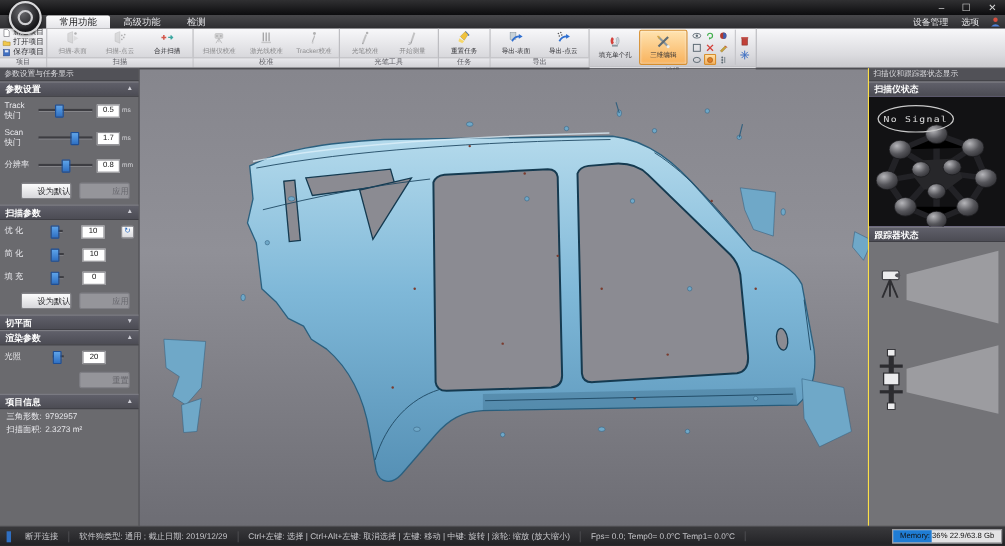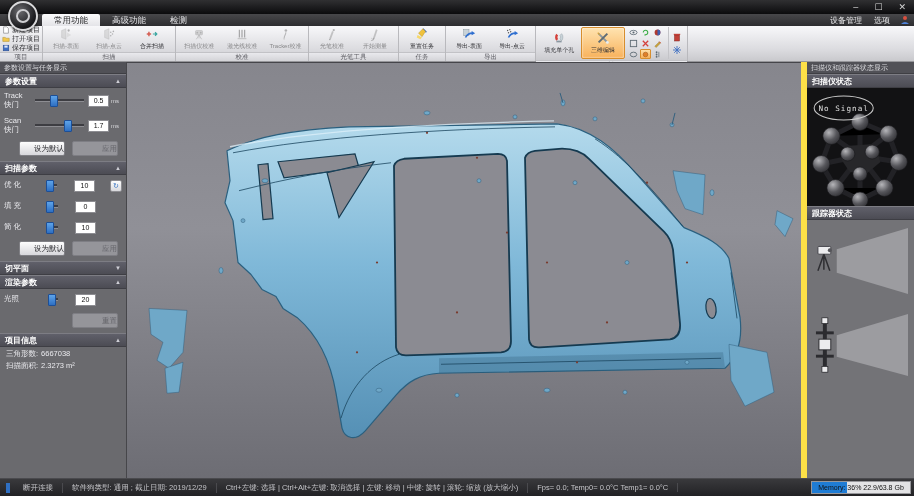--- a/index.html
+++ b/index.html
@@ -58,21 +58,21 @@
   .btnrow{display:flex;justify-content:flex-end;gap:7px;padding:3px 8px 5px 8px;}
   .pbtn{min-width:44px;height:13px;font-size:7.5px;text-align:right;line-height:13px;background:linear-gradient(#fdfdfd,#d7d7db);border:1px solid #808085;border-radius:2px;color:#1e1e22;}
   .pbtn.dis{background:#95959a;color:#66666c;border-color:#7e7e84;}
   .inforow{display:flex;gap:3px;font-size:7.5px;color:#e9e9ed;padding:2px 6px 0 6px;}
 
   
   .viewport{position:absolute;left:127px;top:62px;width:674px;bottom:18px;background:linear-gradient(#86868d,#909097 40%,#6d6d74);border-top:1px solid #45454a;box-sizing:border-box;}
   .viewport svg{width:100%;height:100%;display:block;}
 
   
-  .rpanel{position:absolute;right:0;top:62px;width:113px;bottom:18px;background:#737377;border-left:6px solid #fde047;box-sizing:border-box;}
+  .rpanel{position:absolute;right:0;top:62px;width:125px;bottom:18px;background:#737377;border-left:1px solid #fde047;box-sizing:border-box;}
   .scanimg{height:118px;background:#c4b5fd;}
   .scanimg svg{width:100%;height:100%;display:block;}
   .trackbody{padding:6px 4px;display:flex;flex-direction:column;gap:14px;}
   .fovcard{height:70px;}
   .fovcard svg{width:100%;height:100%;display:block;}
 
   
   .statusbar{position:absolute;left:0;right:0;bottom:0;height:18px;background:linear-gradient(#39393c,#222225);color:#c6c6ca;font-size:7.5px;display:flex;align-items:center;gap:0;padding:0 6px;box-sizing:border-box;border-top:1px solid #4a4a4e;margin-top:41px;}
   .sseg{padding:0 9px;border-right:1px solid #4a4a4e;white-space:nowrap;}
   .sseg:first-of-type{border-left:1px solid #4a4a4e;}
@@ -364,51 +364,59 @@
     </div>
     <div class="srow">
       <span class="slabel">Scan
 快门</span>
       <div class="strack">
           <div class="sthumb" style="left:66%"></div>
         </div>
       <span class="sval">1.7</span>
       <span class="sunit">ms</span>
     </div>
+    <div class="srow">
+      <span class="slabel">分辨率</span>
+      <div class="strack">
+          <div class="sthumb" style="left:48%"></div>
+        </div>
+      <span class="sval">0.8</span>
+      <span class="sunit">mm</span>
+    </div>
     <div class="btnrow">
       <div class="pbtn">设为默认</div>
       <div class="pbtn dis">应用</div>
     </div>
 
     <div class="sect-h">
       <span>扫描参数</span>
       <span class="arr">▲</span>
     </div>
     <div class="srow c">
       <span class="slabel">优 化</span>
       <div class="strack">
           <div class="sthumb" style="left:12%"></div>
         </div>
       <span class="sval">10</span>
       <span class="spin">↻</span>
     </div>
     <div class="srow c">
+      <span class="slabel">简 化</span>
+      <div class="strack">
+          <div class="sthumb" style="left:12%"></div>
+        </div>
+      <span class="sval">10</span>
+      <span class="sunit"></span>
+    </div>
+    <div class="srow c">
       <span class="slabel">填 充</span>
       <div class="strack">
           <div class="sthumb" style="left:7%"></div>
         </div>
       <span class="sval">0</span>
-      <span class="sunit"></span>
-    </div>
-    <div class="srow c">
-      <span class="slabel">简 化</span>
-      <div class="strack">
-          <div class="sthumb" style="left:12%"></div>
-        </div>
-      <span class="sval">10</span>
       <span class="sunit"></span>
     </div>
     <div class="btnrow">
       <div class="pbtn">设为默认</div>
       <div class="pbtn dis">应用</div>
     </div>
 
     <div class="sect-h">
       <span>切平面</span>
       <span class="arr">▼</span>
@@ -429,21 +437,21 @@
     <div class="btnrow">
       <div class="pbtn dis">重置</div>
     </div>
 
     <div class="sect-h">
       <span>项目信息</span>
       <span class="arr">▲</span>
     </div>
     <div class="inforow">
       <span>三角形数:</span>
-      <span>6667038</span>
+      <span>9792957</span>
     </div>
     <div class="inforow">
       <span>扫描面积:</span>
       <span>2.3273 m²</span>
     </div>
   </div>
 
   <div class="viewport">
     <svg viewBox="0 0 674 416" preserveAspectRatio="none">
       <defs>

